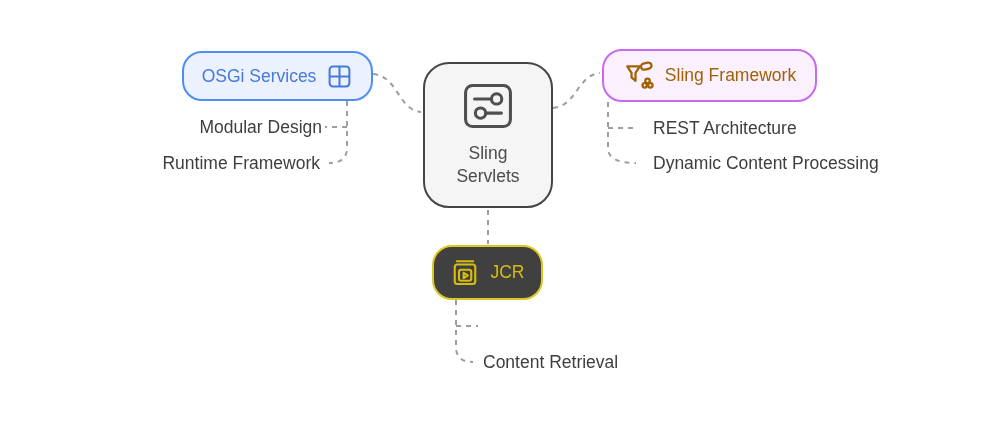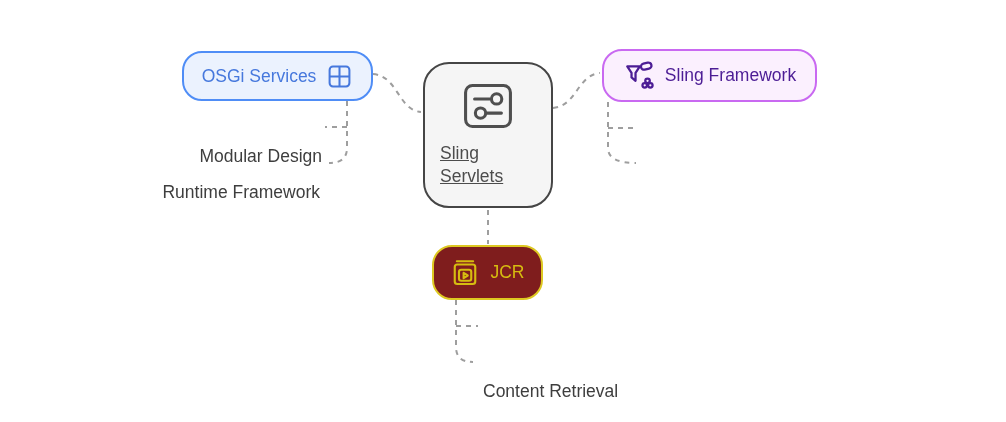--- a/index.html
+++ b/index.html
@@ -32,37 +32,36 @@
     border-radius: 20px;
     gap: 10px;
     cursor: default;
   }
   .node .icon { display: flex; align-items: center; justify-content: center; }
   .node-label { font-size: 17.5px; font-weight: 500; white-space: nowrap; }
 
   .node-osgi   { left: 182px; top: 51px;  width: 191px; height: 50px;
                  background: #ebf2fe; border-color: #4f8df6; color: #4678dd; }
   .node-sling  { left: 602px; top: 49px;  width: 215px; height: 53px;
-                 background: #fbf0fe; border-color: #c969f1; color: #4c1d95; }
+                 background: #fbf0fe; border-color: #c969f1; color: #a16207; }
   .node-jcr    { left: 432px; top: 245px; width: 111px; height: 55px;
-                 background: #7f1d1d; border-color: #ddc821; color: #d6bc10; }
+                 background: #404040; border-color: #ddc821; color: #d6bc10; }
   .node-center { left: 423px; top: 62px;  width: 130px; height: 146px;
                  background: #f5f5f5; border-color: #454545; color: #4f4f4f;
                  border-radius: 26px; flex-direction: column; gap: 13px; }
   .center-label {
-    font-size: 17.5px; font-weight: 400; 
-    width: 96px; line-height: 23px; color: #4c4c4c; text-decoration: underline;
+    font-size: 17.5px; font-weight: 400; text-align: center;
+    width: 96px; line-height: 23px; color: #4c4c4c;
   }
   .sub-label {
     position: absolute;
     transform: translateY(-50%);
     font-size: 17.5px;
     color: #3e3e3e;
     white-space: nowrap;
-    margin-top: 29px;
   }
   .sl-modular   { right: 684px; top: 127px; }
   .sl-runtime   { right: 686px; top: 163px; }
   .sl-rest      { left: 653px;  top: 128px; }
   .sl-dynamic   { left: 653px;  top: 163px; }
   .sl-storage   { left: 487px;  top: 326px; }
   .sl-retrieval { left: 483px;  top: 362px; text-align: right; }
 </style>
 </head>
 <body>
@@ -124,15 +123,17 @@
         <rect x="3.8" y="5.2" width="16.4" height="15.6" rx="2"></rect>
         <rect x="7.2" y="9.4" width="9.8" height="8.8" rx="1.8"></rect>
         <path d="M10.9 11.9l3.3 2.1-3.3 2.1z"></path>
       </svg>
     </span>
     <span class="node-label">JCR</span>
   </div>
 
   <div class="sub-label sl-modular">Modular Design</div>
   <div class="sub-label sl-runtime">Runtime Framework</div>
+  <div class="sub-label sl-rest">REST Architecture</div>
+  <div class="sub-label sl-dynamic">Dynamic Content Processing</div>
   <div class="sub-label sl-retrieval">Content Retrieval</div>
 
 </div>
 
 </body></html>

